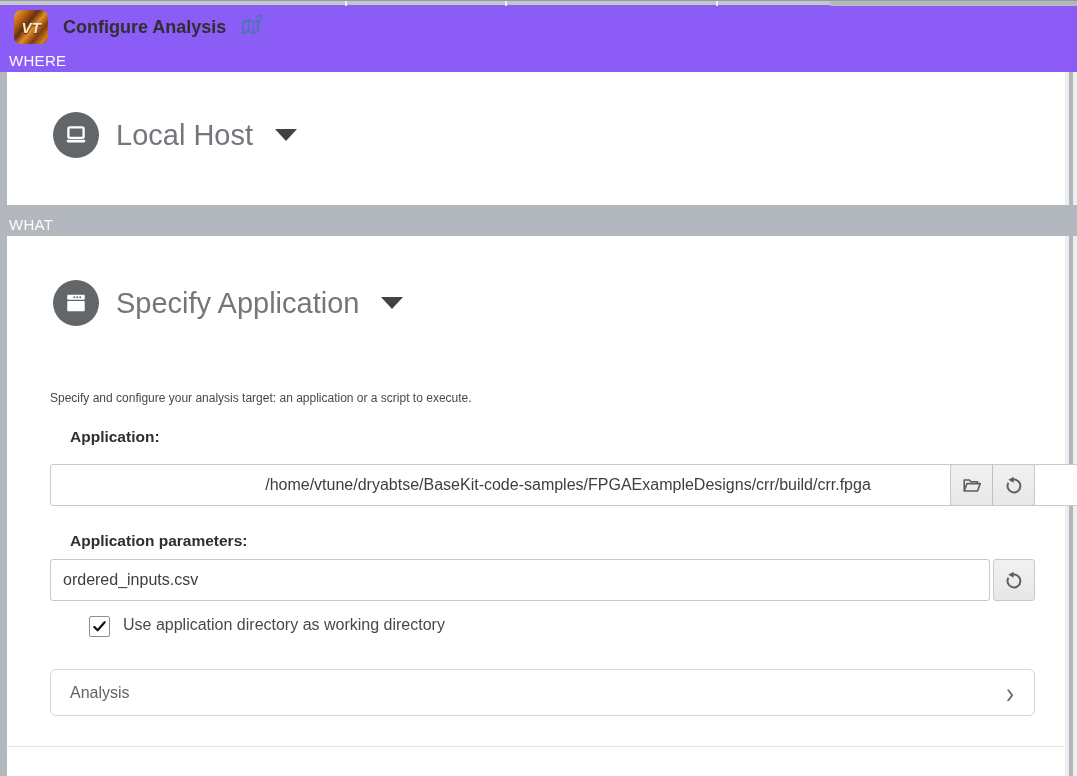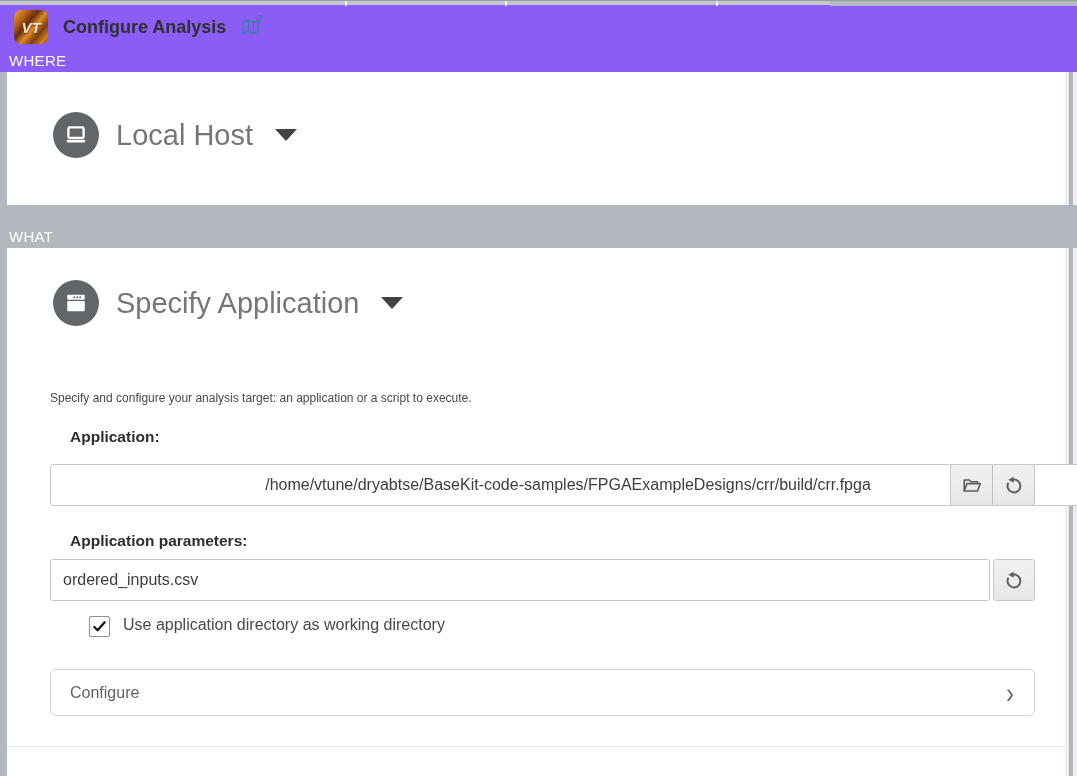--- a/index.html
+++ b/index.html
@@ -21,21 +21,21 @@
   .section-label { position:absolute; left:9px; bottom:3px; font-size:15px; color:#fbfcfd; letter-spacing:.3px; }
 
   
   .left-strip { position:absolute; left:0; top:72px; width:7px; height:704px; background:#b3b8be; }
   .right-gutter { position:absolute; left:1065px; top:72px; width:12px; height:704px; background:#eceeef; }
   .right-gutter .vline { position:absolute; left:4px; top:0; width:4px; height:100%; background:#b2b6bc; }
 
   
   .card { position:absolute; left:7px; width:1058px; background:#ffffff; }
   .card-where { top:72px; height:172px; }
-  .gray-gap { position:absolute; left:0; top:205px; width:1077px; height:43px; background:#b3b8be; }
+  .gray-gap { position:absolute; left:0; top:205px; width:1077px; height:31px; background:#b3b8be; }
   .card-what { top:248px; height:499px; border-bottom:1px solid #e3e4e5; }
 
   
   .selector-row { position:absolute; display:flex; align-items:center; cursor:pointer; }
   .circle-icon { width:46px; height:46px; border-radius:50%; background:#636669; display:flex; align-items:center; justify-content:center; flex:0 0 auto; }
   .selector-text { margin-left:17px; font-size:29px; color:#73767a; }
   .caret-down { margin-left:22px; width:0; height:0; border-left:11px solid transparent; border-right:11px solid transparent; border-top:12px solid #404245; }
 
   
   .desc-text { position:absolute; left:43px; top:143px; font-size:12px; color:#47494b; }
@@ -158,18 +158,18 @@
     <div class="checkbox-row">
       <div class="checkbox checked">
         <svg class="check" viewBox="0 0 16 16" width="15" height="15">
           <path d="M2.5 8.5 L6 12 L13.5 3.5" fill="none" stroke="#111111" stroke-width="2.4" stroke-linecap="round" stroke-linejoin="round"></path>
         </svg>
       </div>
       <div class="checkbox-label">Use application directory as working directory</div>
     </div>
 
     <div class="advanced-box">
-      <div class="advanced-label">Configure</div>
+      <div class="advanced-label">Analysis</div>
       <div class="advanced-chevron">›</div>
     </div>
 
   </div>
 </div>
 
 </body></html>

